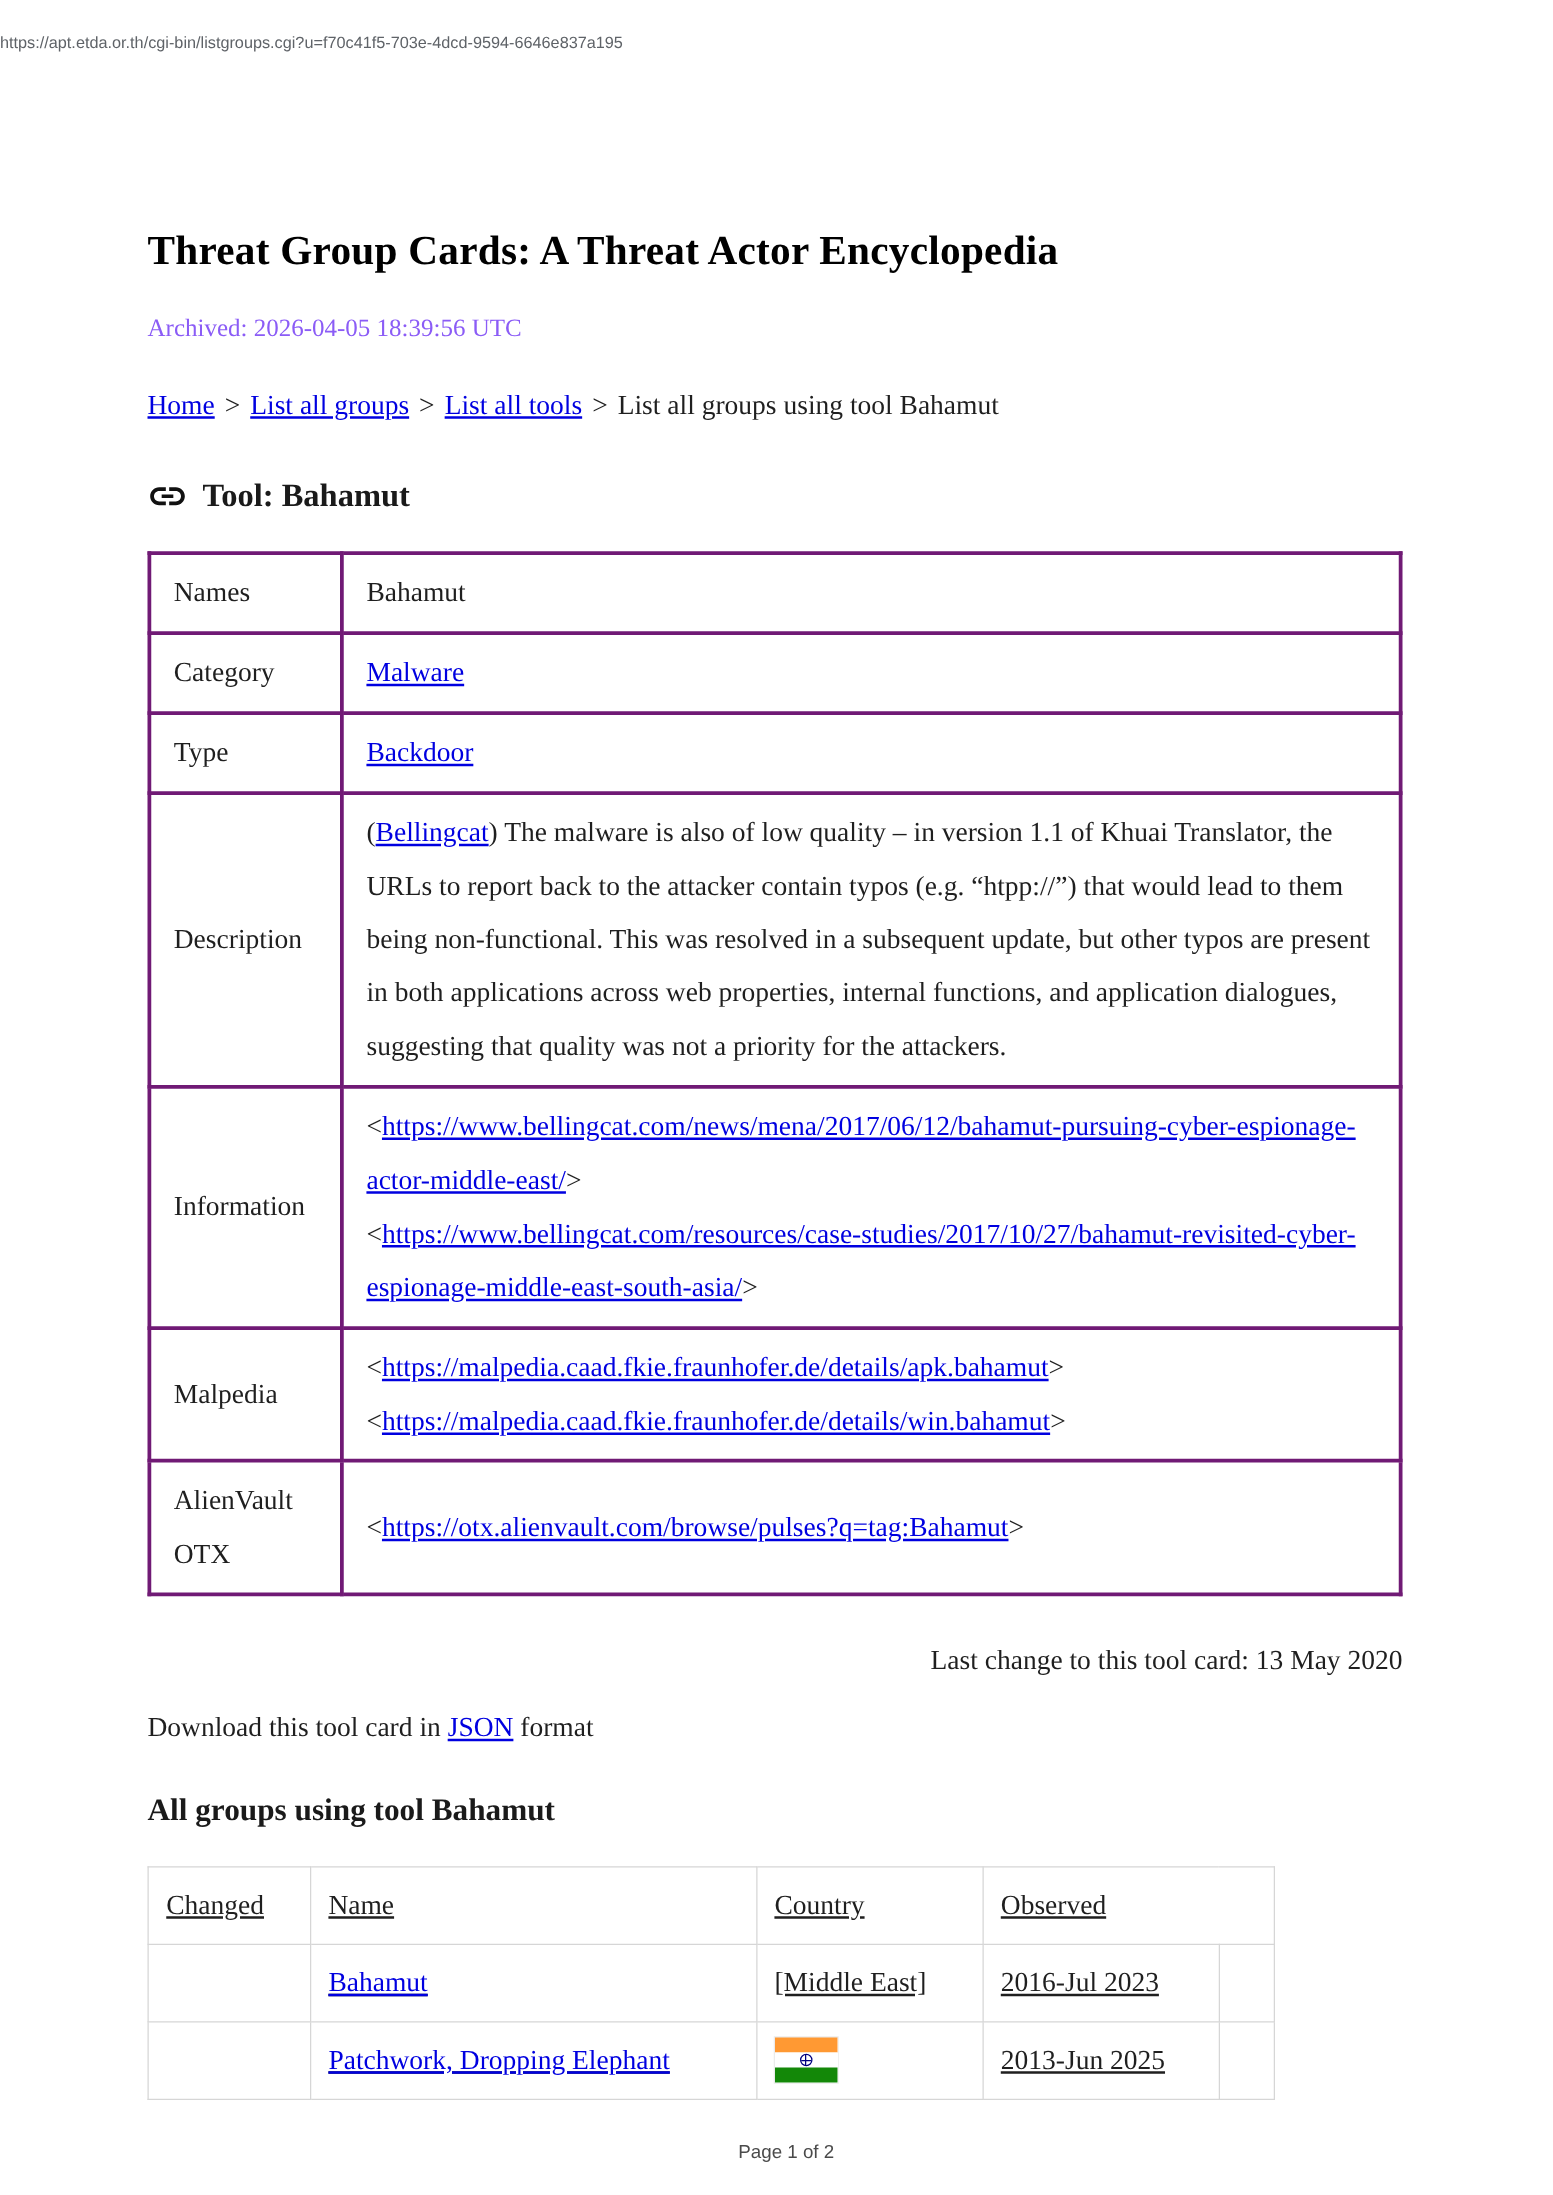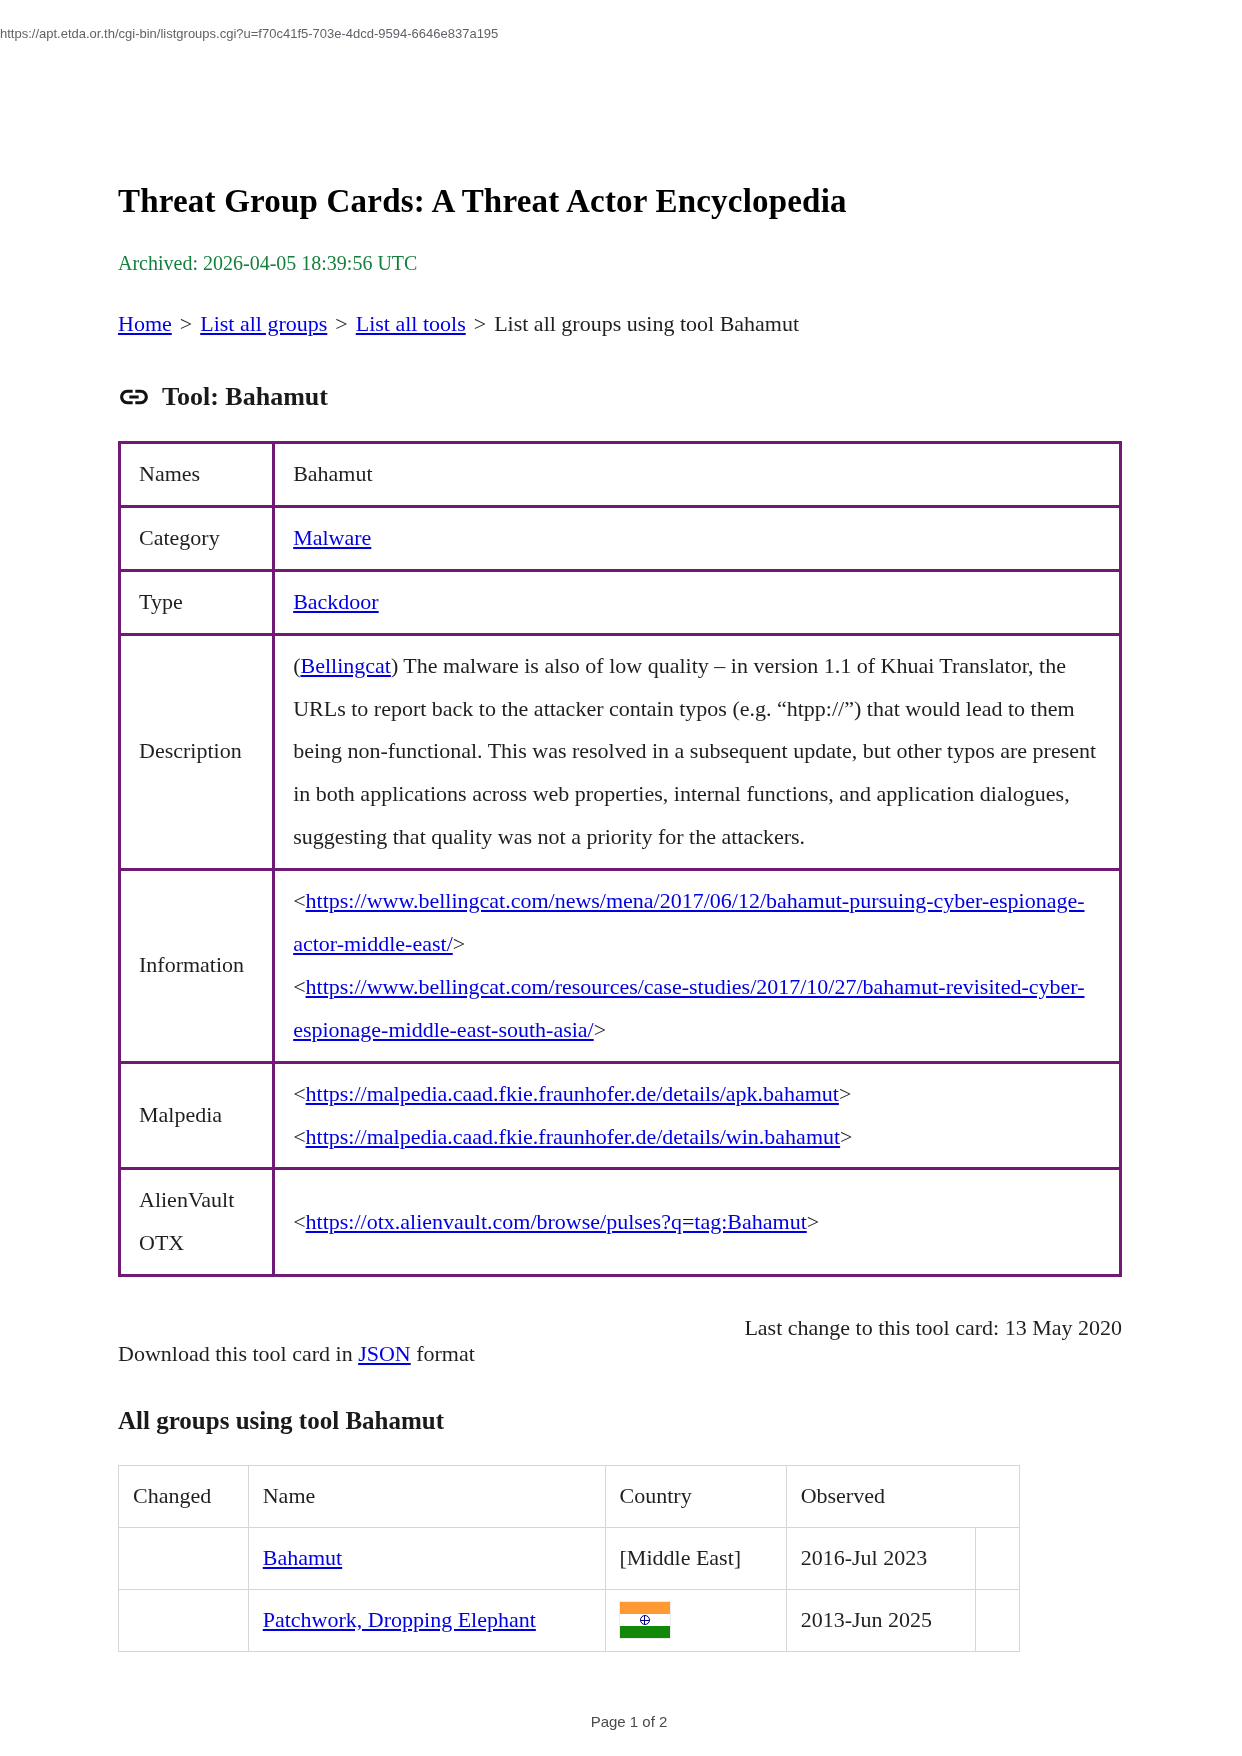--- a/index.html
+++ b/index.html
@@ -23,21 +23,21 @@
   h1.page-title{
     margin:142px 0 0 0;
     font-size:33px;
     font-weight:bold;
     color:#000;
     letter-spacing:.2px;
   }
   .archived-line{
     margin-top:32px;
     font-size:20px;
-    color:#15803d;
+    color:#8b5cf6;
   }
   .breadcrumb{
     margin-top:36px;
     font-size:22px;
     color:#1f1f1f;
   }
   .breadcrumb .sep{margin:0 8px;}
   .tool-heading{
     margin-top:44px;
     display:flex;
@@ -60,33 +60,34 @@
     border:3px solid #701a75;
     padding:9px 18px;
     vertical-align:middle;
     line-height:1.95;
     text-align:left;
     font-weight:normal;
     word-wrap:break-word;
   }
   .label-col{width:15.4%;}
   .meta-line{margin-top:38px;font-size:22px;text-align:right;}
-  .download-line{font-size:22px;}
+  .download-line{margin-top:28px;font-size:22px;}
   h3.groups-heading{
     margin:40px 0 0 0;
     font-size:25px;
     font-weight:bold;
     color:#1a1a1a;
   }
   table.groups{
     margin-top:30px;
     border-collapse:collapse;
     width:902px;
     table-layout:fixed;
     font-size:22px;
+    text-decoration:underline;
   }
   table.groups td, table.groups th{
     border:1px solid #d6d6d6;
     padding:9px 14px;
     vertical-align:middle;
     line-height:1.95;
     text-align:left;
     font-weight:normal;
     word-wrap:break-word;
   }

